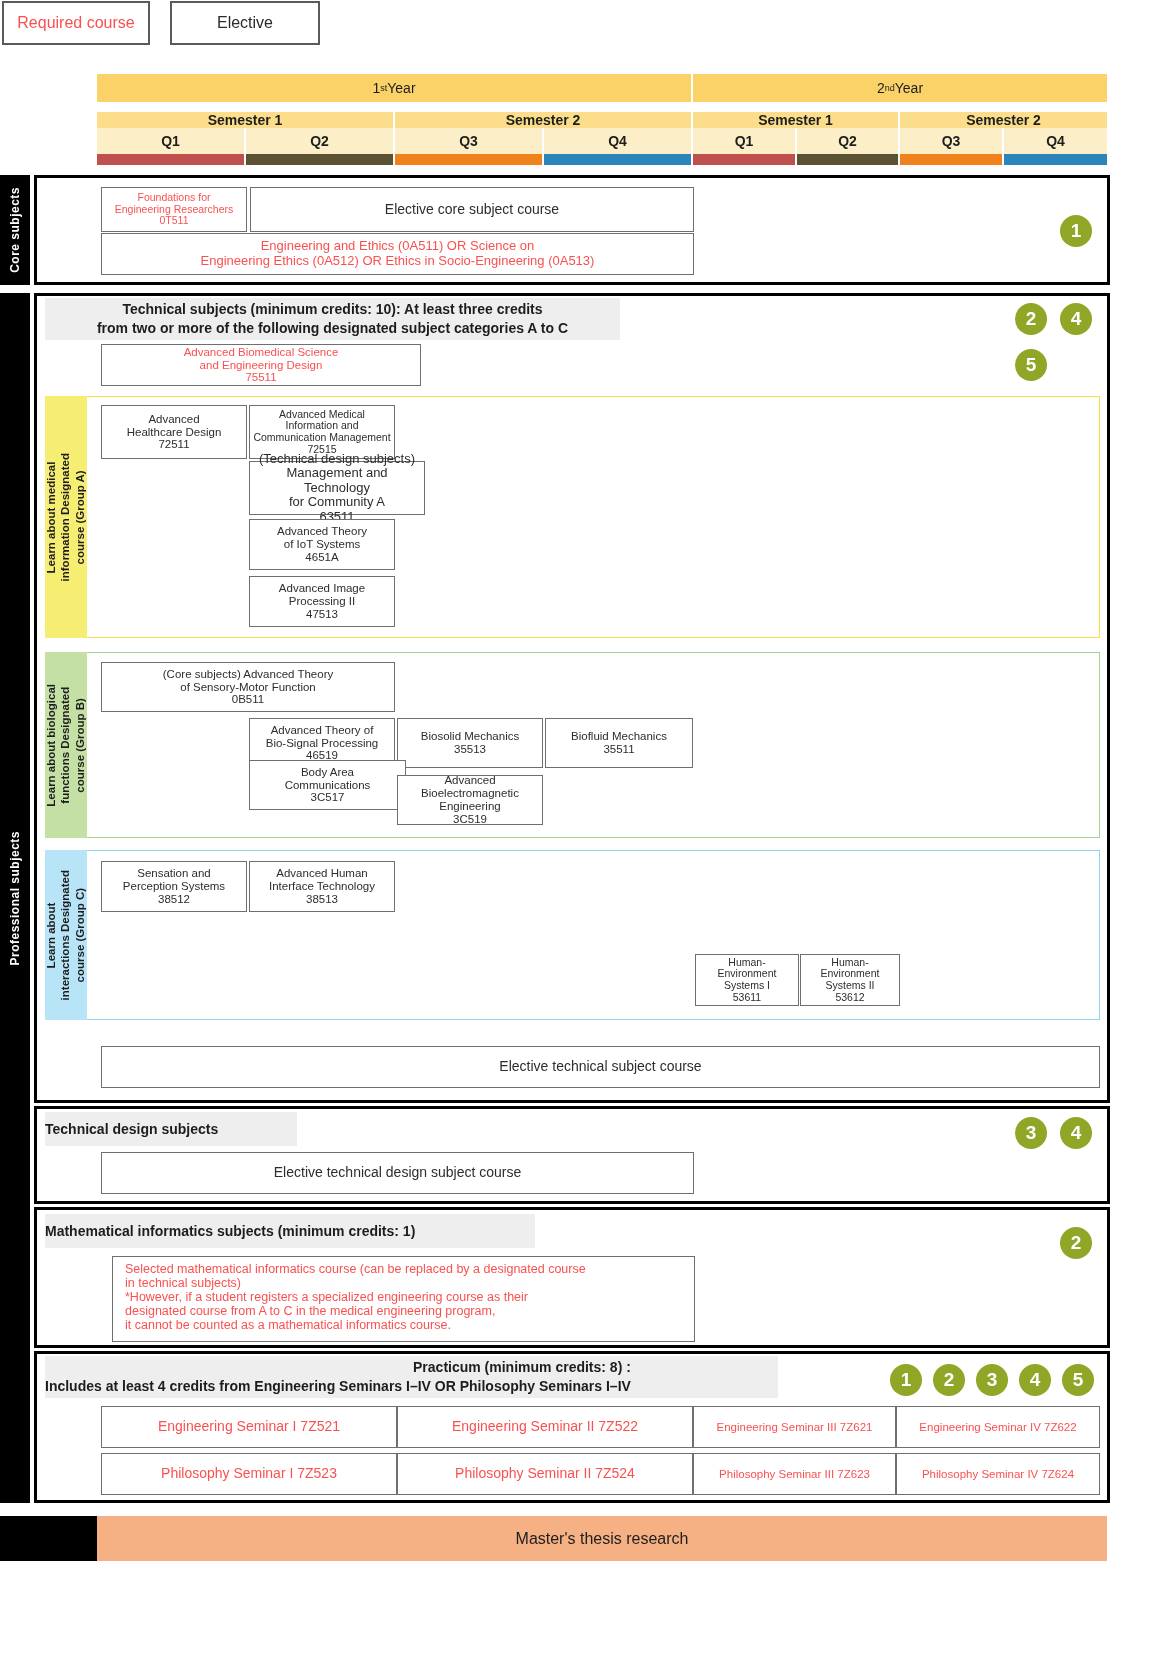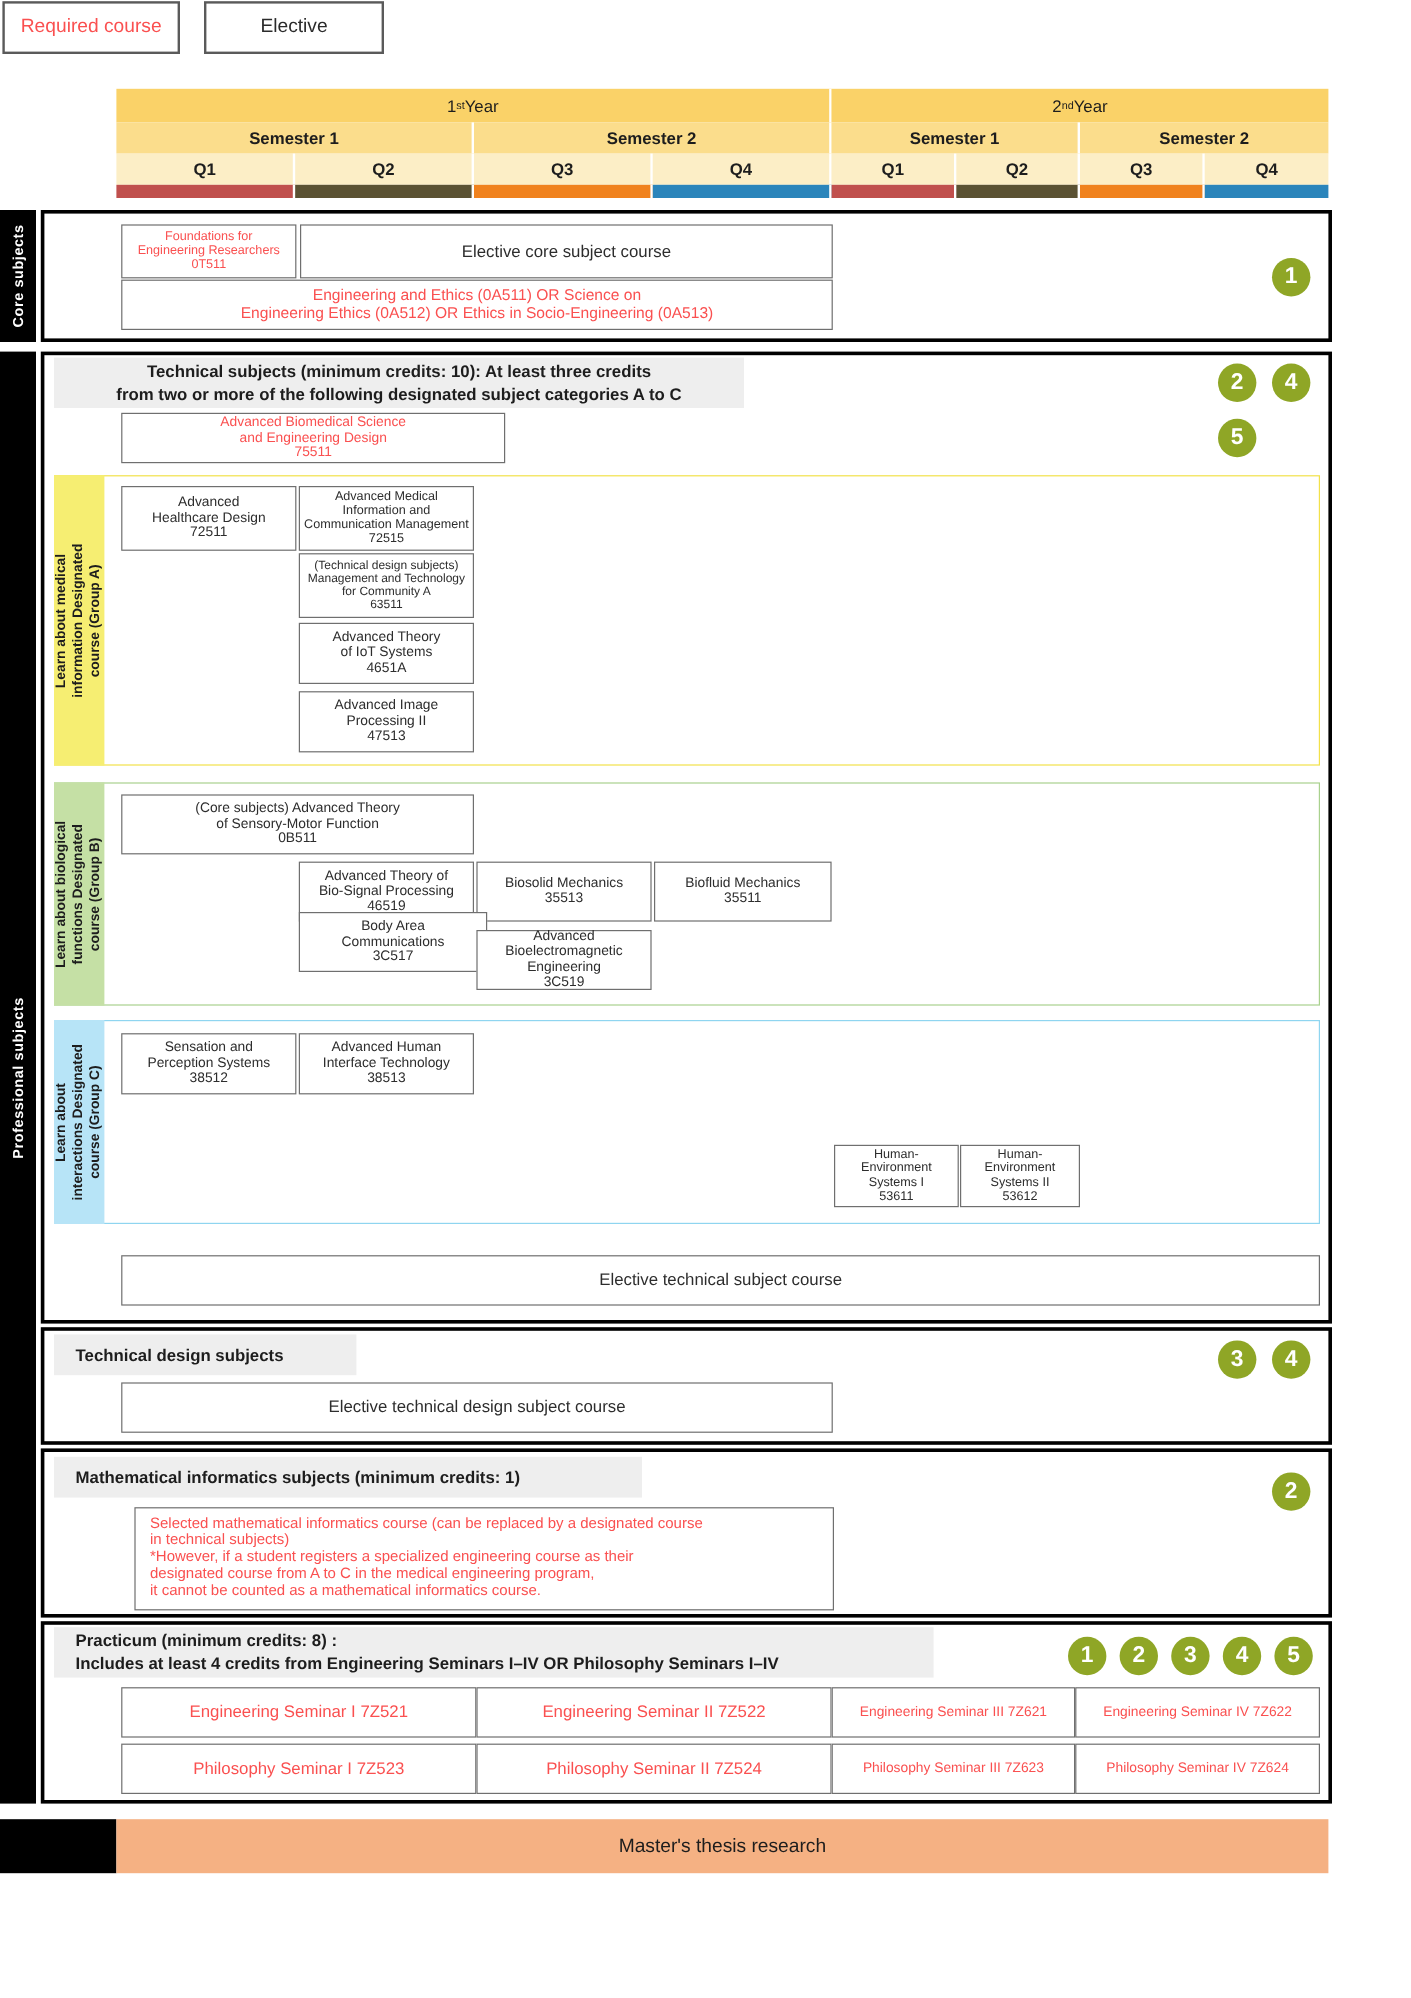--- a/index.html
+++ b/index.html
@@ -25,21 +25,21 @@
     display: flex; align-items: center; justify-content: center;
     font-size: 16px;
   }
   .legend-required { left: 2px; width: 148px; color: #fa5050; }
   .legend-elective { left: 170px; width: 150px; color: #2b2b2b; }
 
   
   .hdr { position: absolute; left: 97px; top: 74px; width: 1010px; }
   .hdr-row { display: flex; }
   .hdr-year { height: 28px; }
-  .hdr-sem  { height: 26px; }
+  .hdr-sem  { height: 26px; align-items: flex-end; }
   .hdr-q    { height: 26px; }
   .hdr-cell {
     display: flex; align-items: center; justify-content: center;
     font-size: 14px; font-weight: bold; color: #1d1d1d;
     border-right: 2px solid #ffffff;
   }
   .hdr-cell:last-child { border-right: none; }
   .y1 { background: #fad268; }
   .y2 { background: #fbdd8c; }
   .y3 { background: #fceec6; }
@@ -77,21 +77,21 @@
     padding: 1px 2px;
   }
   .cbox.req { color: #fa5050; }
   .cbox.big { font-size: 14px; }
 
   
   .banner {
     position: absolute; background: #eeeeee;
     display: flex; align-items: center;
     font-size: 14px; font-weight: bold; color: #1d1d1d;
-    line-height: 1.35; padding-left: 18px;
+    line-height: 1.35;  text-align: right;
   }
   .banner.center { justify-content: center; padding-left: 0; text-align: center; }
 
   
   .grp {
     position: absolute; display: flex; align-items: center; justify-content: center;
   }
   .grp span {
     writing-mode: vertical-rl; transform: rotate(180deg);
     font-size: 11.5px; font-weight: bold; color: #1d1d1d;
@@ -220,21 +220,21 @@
     <span style="white-space:pre-line">Advanced
 Healthcare Design
 72511</span>
   </div>
   <div class="cbox" style="left:249px;top:405px;width:146px;height:54px;font-size:10.5px">
     <span style="white-space:pre-line">Advanced Medical
 Information and
 Communication Management
 72515</span>
   </div>
-  <div class="cbox" style="left:249px;top:461px;width:146px;height:54px;font-size:10px">
+  <div class="cbox" style="left:249px;top:461px;width:176px;height:54px;font-size:13px">
     <span style="white-space:pre-line">(Technical design subjects)
 Management and Technology
 for Community A
 63511</span>
   </div>
   <div class="cbox" style="left:249px;top:519px;width:146px;height:51px">
     <span style="white-space:pre-line">Advanced Theory
 of IoT Systems
 4651A</span>
   </div>

